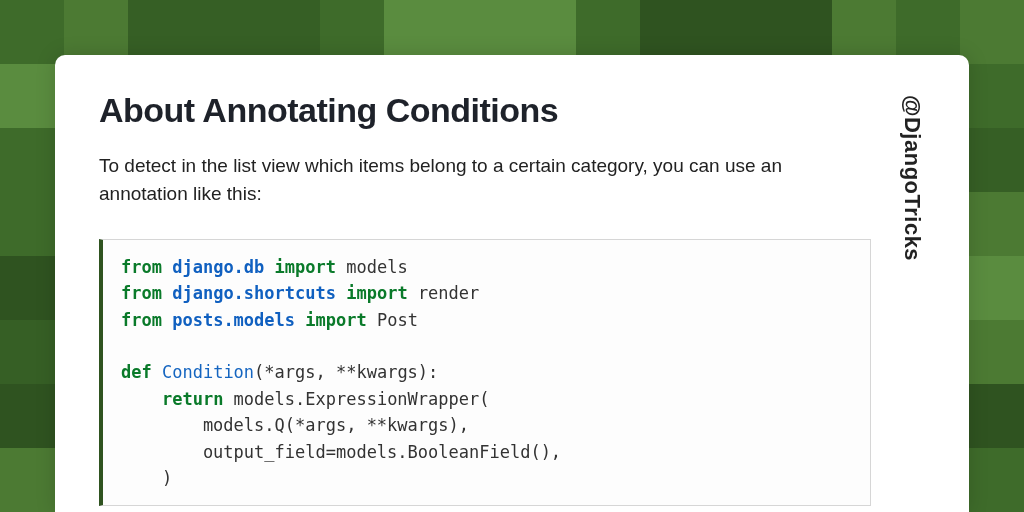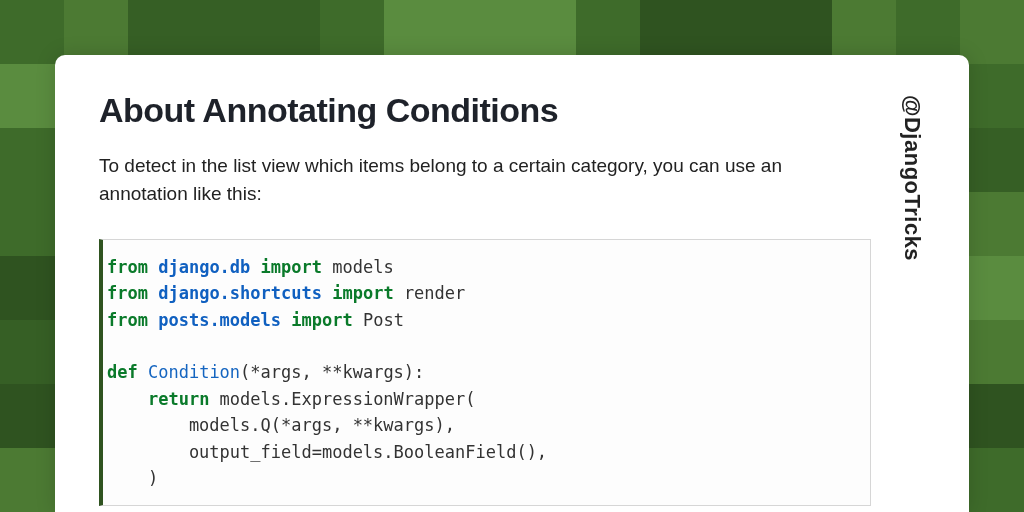--- a/index.html
+++ b/index.html
@@ -50,21 +50,21 @@
   .intro {
     font-size: 19px;
     line-height: 1.45;
     color: #222;
     margin-bottom: 32px;
   }
   .codeblock {
     border: 1px solid #d6d6d6;
     border-left: 4px solid #2f5320;
     background: #fdfdfd;
-    padding: 14px 4px;
+    padding: 14px 18px;
     font-family: "DejaVu Sans Mono", Consolas, Menlo, monospace;
     font-size: 17px;
     line-height: 1.55;
     color: #333;
     white-space: pre;
     overflow: hidden;
   }
   .kw { color: #0a7a2a; font-weight: 700; }
   .ns { color: #1060c0; font-weight: 700; }
   .fn { color: #1565c0; }

